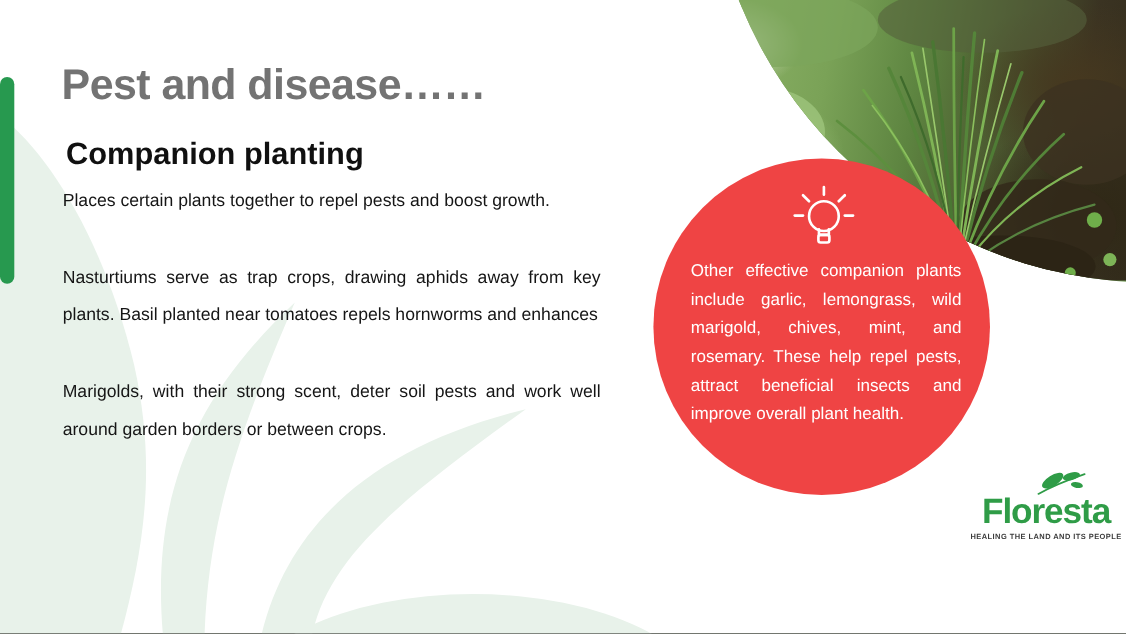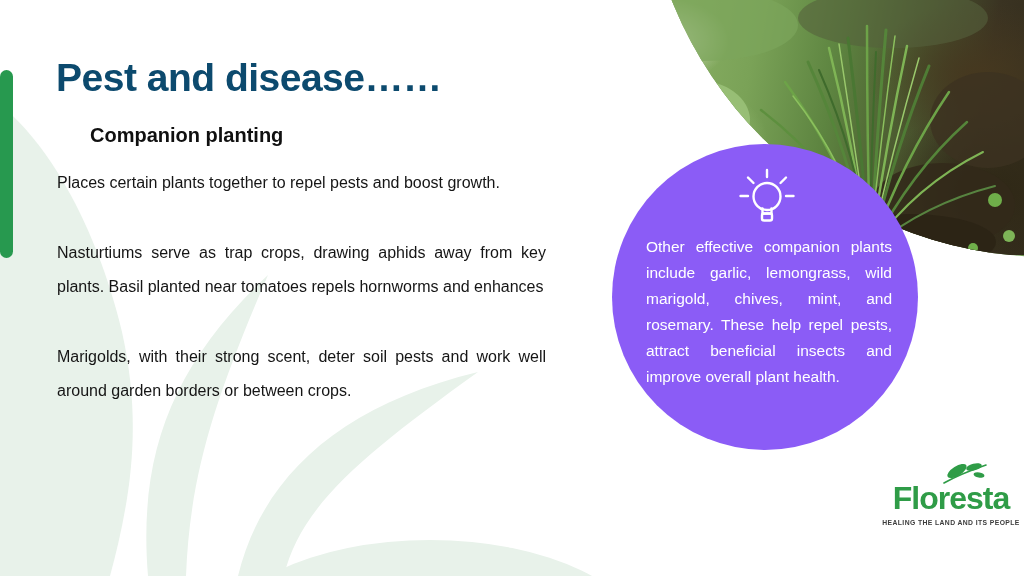--- a/index.html
+++ b/index.html
@@ -25,43 +25,43 @@
       radial-gradient(90px 60px at 6% 16%, #d9e4c6 0%, rgba(217,228,198,0) 70%),
       radial-gradient(120px 80px at 10% 55%, #a8cb83 0%, rgba(168,203,131,0) 72%),
       radial-gradient(140px 90px at 16% 85%, #94bd70 0%, rgba(148,189,112,0) 70%),
       radial-gradient(150px 100px at 88% 30%, #46381f 0%, rgba(70,56,31,0) 75%),
       radial-gradient(160px 110px at 92% 75%, #2f2816 0%, rgba(47,40,22,0) 75%),
       linear-gradient(100deg,#8fb569 0%,#7aa257 28%,#5d8440 48%,#4c5a30 66%,#3a3322 84%,#332c1c 100%);
   }
   .photo-window svg{position:absolute;left:0;top:0;}
   
   .callout{
-    position:absolute;left:612px;top:144px;width:306px;height:306px;
-    border-radius:50%;background:#8b5cf6;
+    position:absolute;left:594px;top:144px;width:306px;height:306px;
+    border-radius:50%;background:#ef4444;
   }
   .bulb{position:absolute;left:126px;top:24px;}
   .callout-text{
     position:absolute;left:34px;top:90px;width:246px;
     color:#ffffff;font-size:15.5px;line-height:26px;text-align:justify;
   }
   
   .title{
     position:absolute;left:56px;top:56px;font-size:39px;font-weight:bold;
-    color:#0c4a6e;letter-spacing:-0.5px;text-align:center;
+    color:#737373;letter-spacing:-0.5px;text-align:center;
   }
   .subtitle{
-    position:absolute;left:60px;top:124px;font-size:20px;font-weight:bold;color:#101010;margin-left:30px;
+    position:absolute;left:60px;top:124px;font-size:28px;font-weight:bold;color:#101010;
   }
   .body-copy{
     position:absolute;left:57px;top:166px;width:489px;
     font-size:16px;line-height:34px;color:#151515;text-align:justify;
   }
   .body-copy p{margin:0 0 36px 0;}
   
-  .logo{position:absolute;left:880px;top:458px;width:142px;text-align:center;}
+  .logo{position:absolute;left:880px;top:424px;width:142px;text-align:center;}
   .logo .sprig{display:block;margin:0 auto -2px 58px;}
   .logo .wordmark{
     font-size:32px;font-weight:bold;color:#2f9c47;letter-spacing:-1px;line-height:1.05;
   }
   .logo .tagline{
     font-size:6.8px;font-weight:bold;color:#3c3c3c;letter-spacing:0.4px;
     margin-top:3px;white-space:nowrap;
   }
 </style>
 </head>

